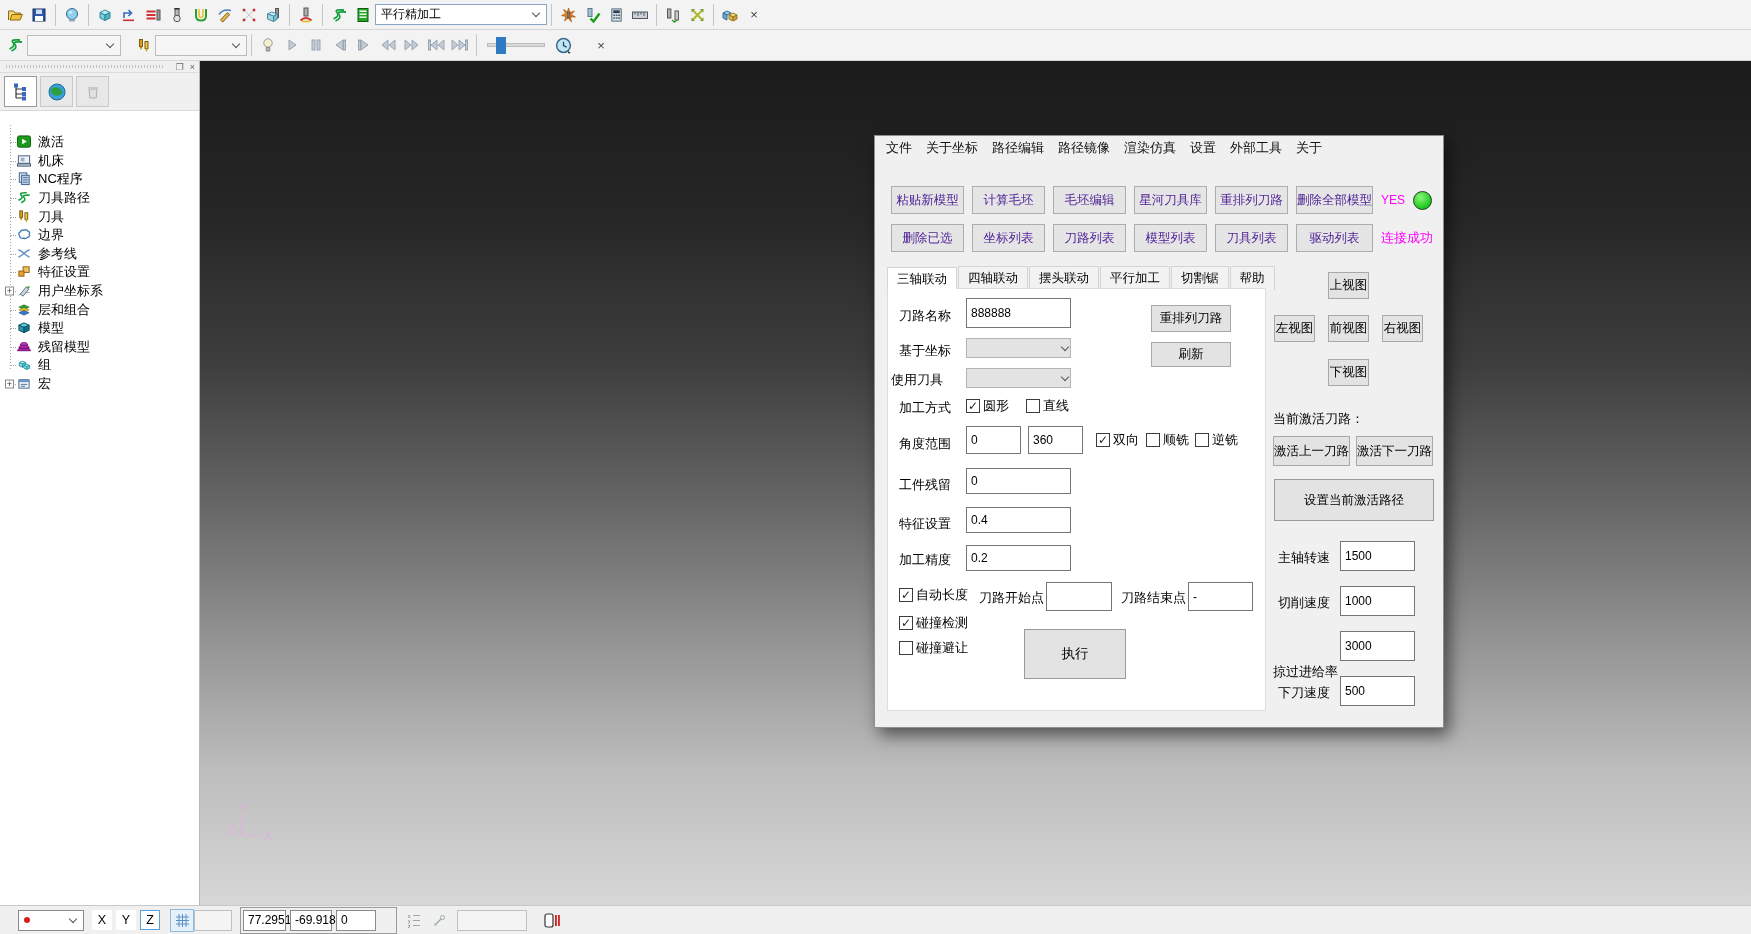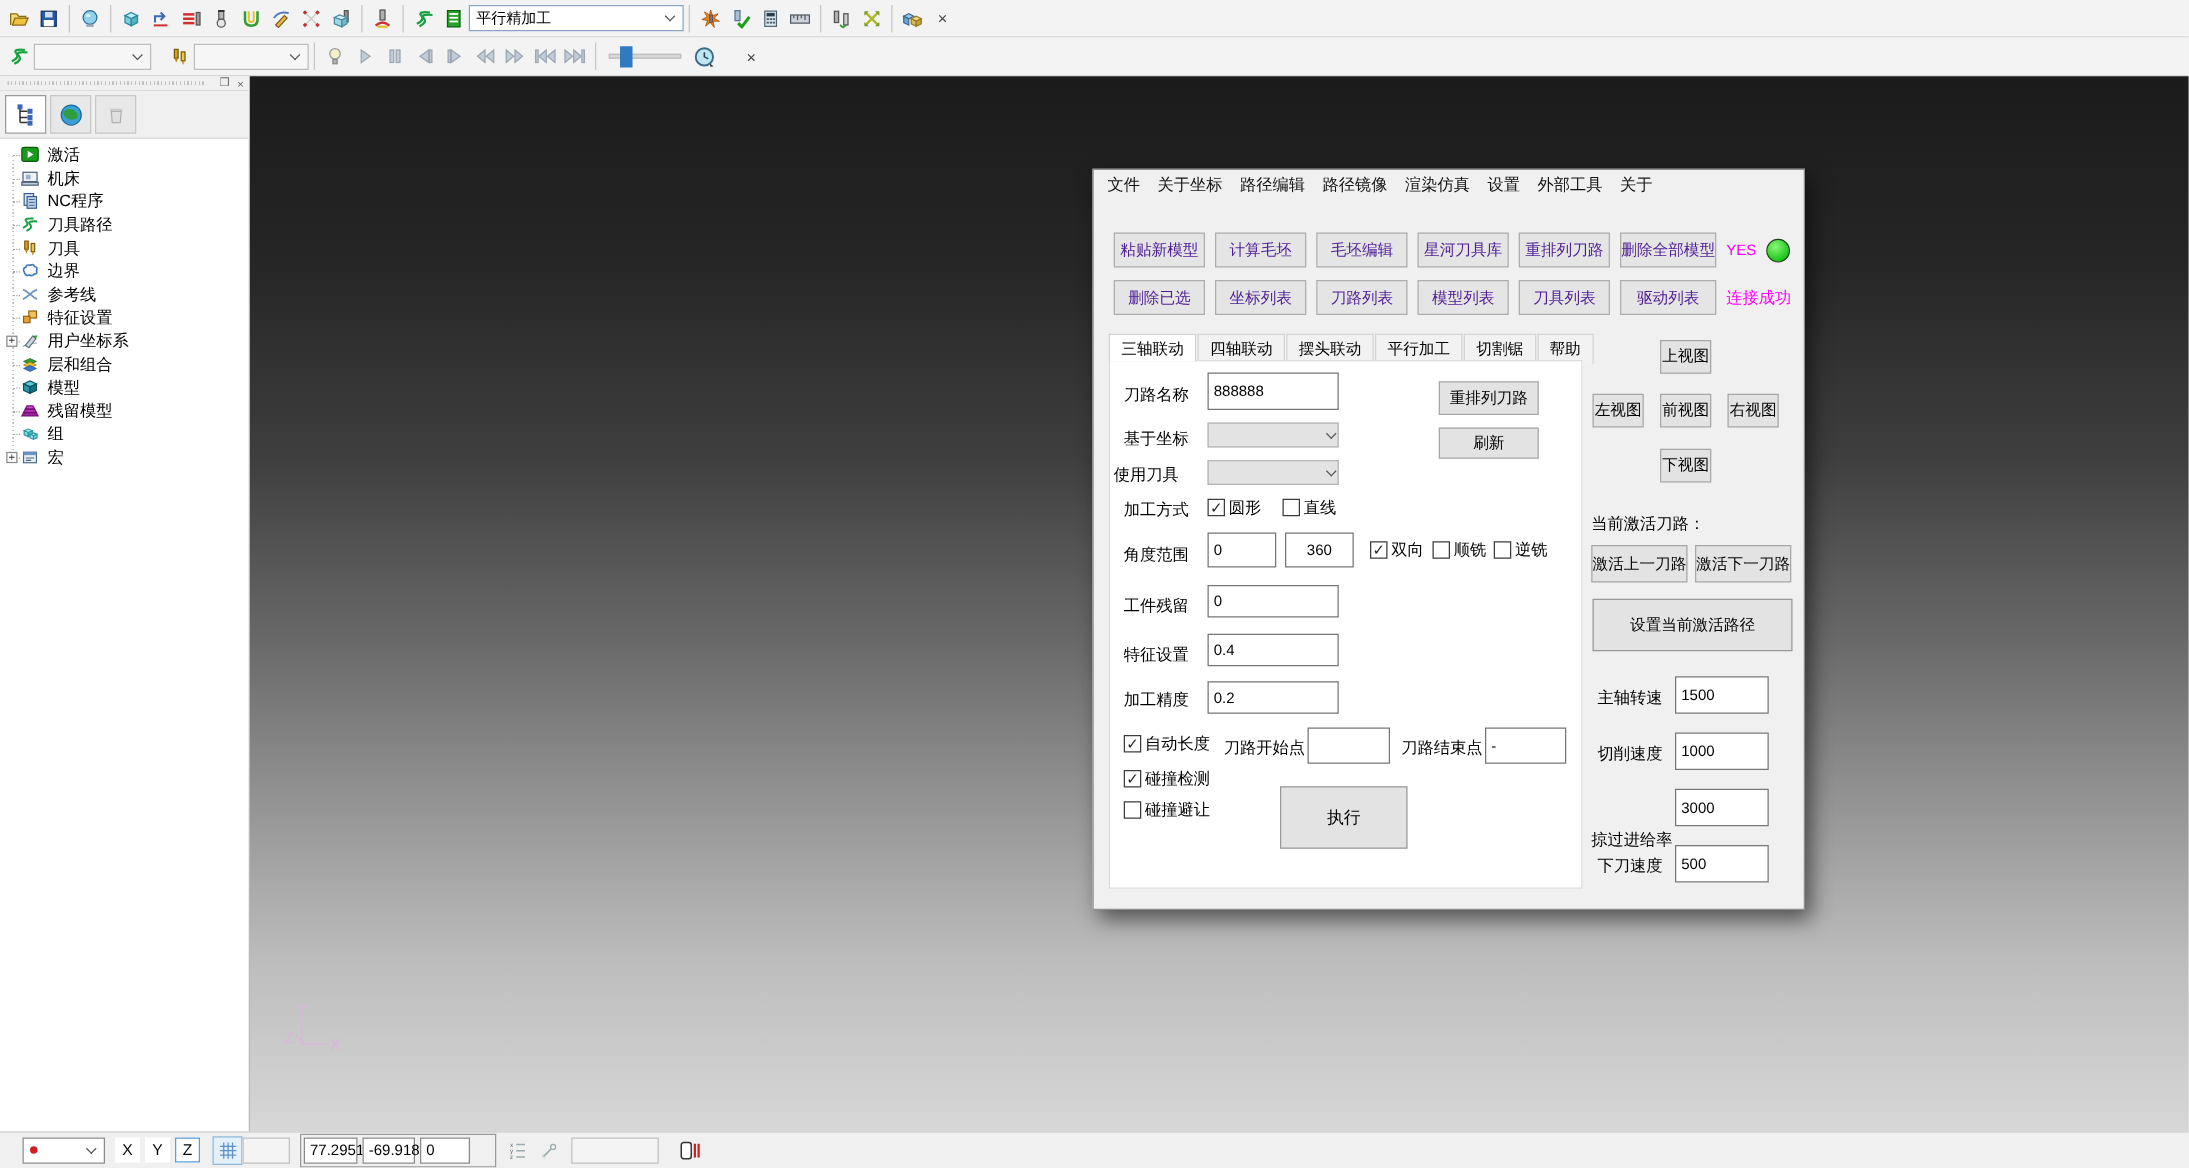--- a/index.html
+++ b/index.html
@@ -16,21 +16,21 @@
   .slider{width:58px;height:4px;background:#d8d8d8;border:1px solid #bdbdbd;position:relative;margin:0 6px;flex:none;}
   .slider .knob{position:absolute;left:8px;top:-7px;width:10px;height:17px;background:#2e7bc4;}
   
   .main{display:flex;height:844px;}
   .sidebar{width:200px;background:#fff;border-right:1px solid #b8b8b8;position:relative;flex:none;}
   .sb-grip{height:12px;background:#f0f0f0;border-bottom:1px solid #dcdcdc;display:flex;align-items:center;justify-content:flex-end;padding-right:4px;gap:6px;font-size:9px;color:#666;}
   .sb-grip .dots{flex:1;margin:0 6px;height:3px;background:repeating-linear-gradient(90deg,#c0c0c0 0 1px,transparent 1px 3px);}
   .sb-tabs{height:38px;background:#f0f0f0;border-bottom:1px solid #d8d8d8;display:flex;align-items:center;padding-left:4px;gap:3px;}
   .sb-tab{width:33px;height:31px;display:flex;align-items:center;justify-content:center;border:1px solid #c8c8c8;background:#e8e8e8;}
   .sb-tab.active{background:#fff;border-color:#9a9a9a;}
-  .tree{position:relative;padding-top:4px;}
+  .tree{position:relative;padding-top:22px;}
   .tree .vline{position:absolute;left:10px;top:14px;width:1px;height:245px;background:repeating-linear-gradient(180deg,#a8a8a8 0 1px,transparent 1px 3px);}
   .trow{display:flex;align-items:center;height:18.6px;font-size:13px;color:#000;position:relative;padding-left:16px;white-space:nowrap;}
   .trow::before{content:"";position:absolute;left:10px;top:50%;width:6px;border-top:1px dotted #a8a8a8;}
   .exp{position:absolute;left:5px;top:50%;transform:translateY(-50%);width:9px;height:9px;border:1px solid #888;background:#fff;font-size:9px;line-height:7px;text-align:center;color:#333;z-index:2;}
   .ti{width:17px;height:16px;margin-right:5px;flex:none;}
   
   .canvas{flex:1;position:relative;background:linear-gradient(180deg,#1b1b1b 0%,#262626 18%,#3e3e3e 36%,#6a6a6a 54%,#979797 70%,#bdbdbd 84%,#d7d7d7 100%);}
   .axis{position:absolute;left:30px;bottom:55px;width:45px;height:45px;color:#dcb4dc;font-size:12px;}
   .axis .ax-y{position:absolute;left:8px;top:-4px;}
   .axis .ax-x{position:absolute;left:34px;top:24px;}
@@ -45,21 +45,21 @@
   .wbtn{width:36px;height:27px;display:flex;align-items:center;justify-content:center;font-size:12px;color:#555;}
   .wbtn.max{color:#c8c8c8;}
   .dlg-menu{height:23px;display:flex;align-items:center;padding-left:4px;font-size:13px;color:#111;}
   .dlg-menu span{padding:0 7px;}
   .brow{position:absolute;left:16px;display:flex;gap:8px;}
   .btn{background:#e5e5e5;border:1px solid #adadad;font-size:12.5px;color:#4c1d95;display:flex;align-items:center;justify-content:center;white-space:nowrap;}
   .brow .btn{width:73px;height:28px;}
   .brow .btn.wide{width:77px;}
   .mag{color:#ff00ff;font-weight:normal;}
   .grn{width:19px;height:19px;border-radius:50%;background:radial-gradient(circle at 38% 32%,#8cf57a,#22cc22 65%,#0f9a0f);border:1.5px solid #1c421c;}
-  .tabs{position:absolute;left:12px;top:131px;display:flex;align-items:flex-start;height:22px;}
+  .tabs{position:absolute;left:12px;top:131px;display:flex;align-items:center;height:22px;}
   .tab{padding:3px 9px 3px;font-size:12.5px;border:1px solid #d4d4d4;border-bottom:none;background:#f2f2f2;margin-right:1px;color:#000;}
   .tab.active{background:#fff;height:22px;position:relative;z-index:2;}
   .panel{position:absolute;left:12px;top:152px;width:379px;height:423px;background:#fff;border:1px solid #dcdcdc;}
   .panel .lbl,.rp-lbl{position:absolute;font-size:13px;color:#000;white-space:nowrap;}
   .inp{position:absolute;background:#fff;border:1px solid #767676;font-size:12px;padding:0 4px;color:#000;}
   .fsel{position:absolute;background:#e3e3e3;border:1px solid #b4b4b4;display:flex;align-items:center;justify-content:flex-end;}
   .cbrow{position:absolute;display:flex;align-items:center;gap:3px;font-size:13px;color:#000;white-space:nowrap;}
   .cb{width:14px;height:14px;border:1px solid #3c3c3c;background:#fff;display:inline-flex;align-items:center;justify-content:center;font-size:12px;color:#222;flex:none;}
   .cb.on::after{content:"✓";}
   .pbtn{position:absolute;background:#e3e3e3;border:1px solid #a8a8a8;font-size:12.5px;display:flex;align-items:center;justify-content:center;color:#000;}
@@ -579,21 +579,21 @@
             <span class="cb on"></span>
             <span>圆形</span>
           </span>
         <span class="cbrow" style="left:138px;top:108px">
             <span class="cb"></span>
             <span>直线</span>
           </span>
 
         <span class="lbl" style="left:11px;top:146px">角度范围</span>
         <input class="inp" style="left: 78px; top: 137px; width: 55px; height: 28px;" value="0">
-        <input class="inp" style="left: 140px; top: 137px; width: 55px; height: 28px; text-align: center;" value="360">
+        <input class="inp" style="left: 140px; top: 137px; width: 55px; height: 28px;" value="360">
         <span class="cbrow" style="left:208px;top:142px">
             <span class="cb on"></span>
             <span>双向</span>
           </span>
         <span class="cbrow" style="left:258px;top:142px">
             <span class="cb"></span>
             <span>顺铣</span>
           </span>
         <span class="cbrow" style="left:307px;top:142px">
             <span class="cb"></span>

